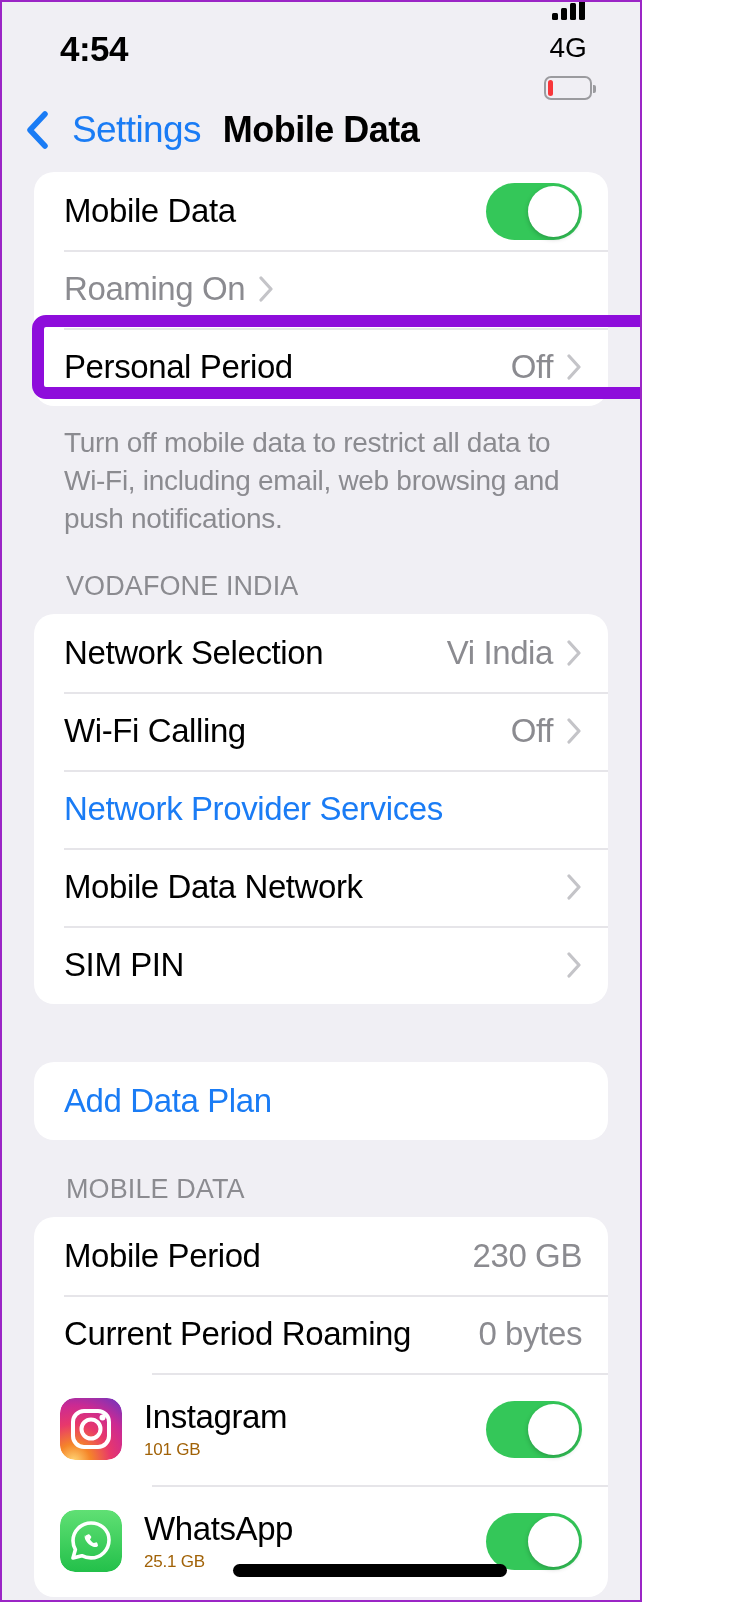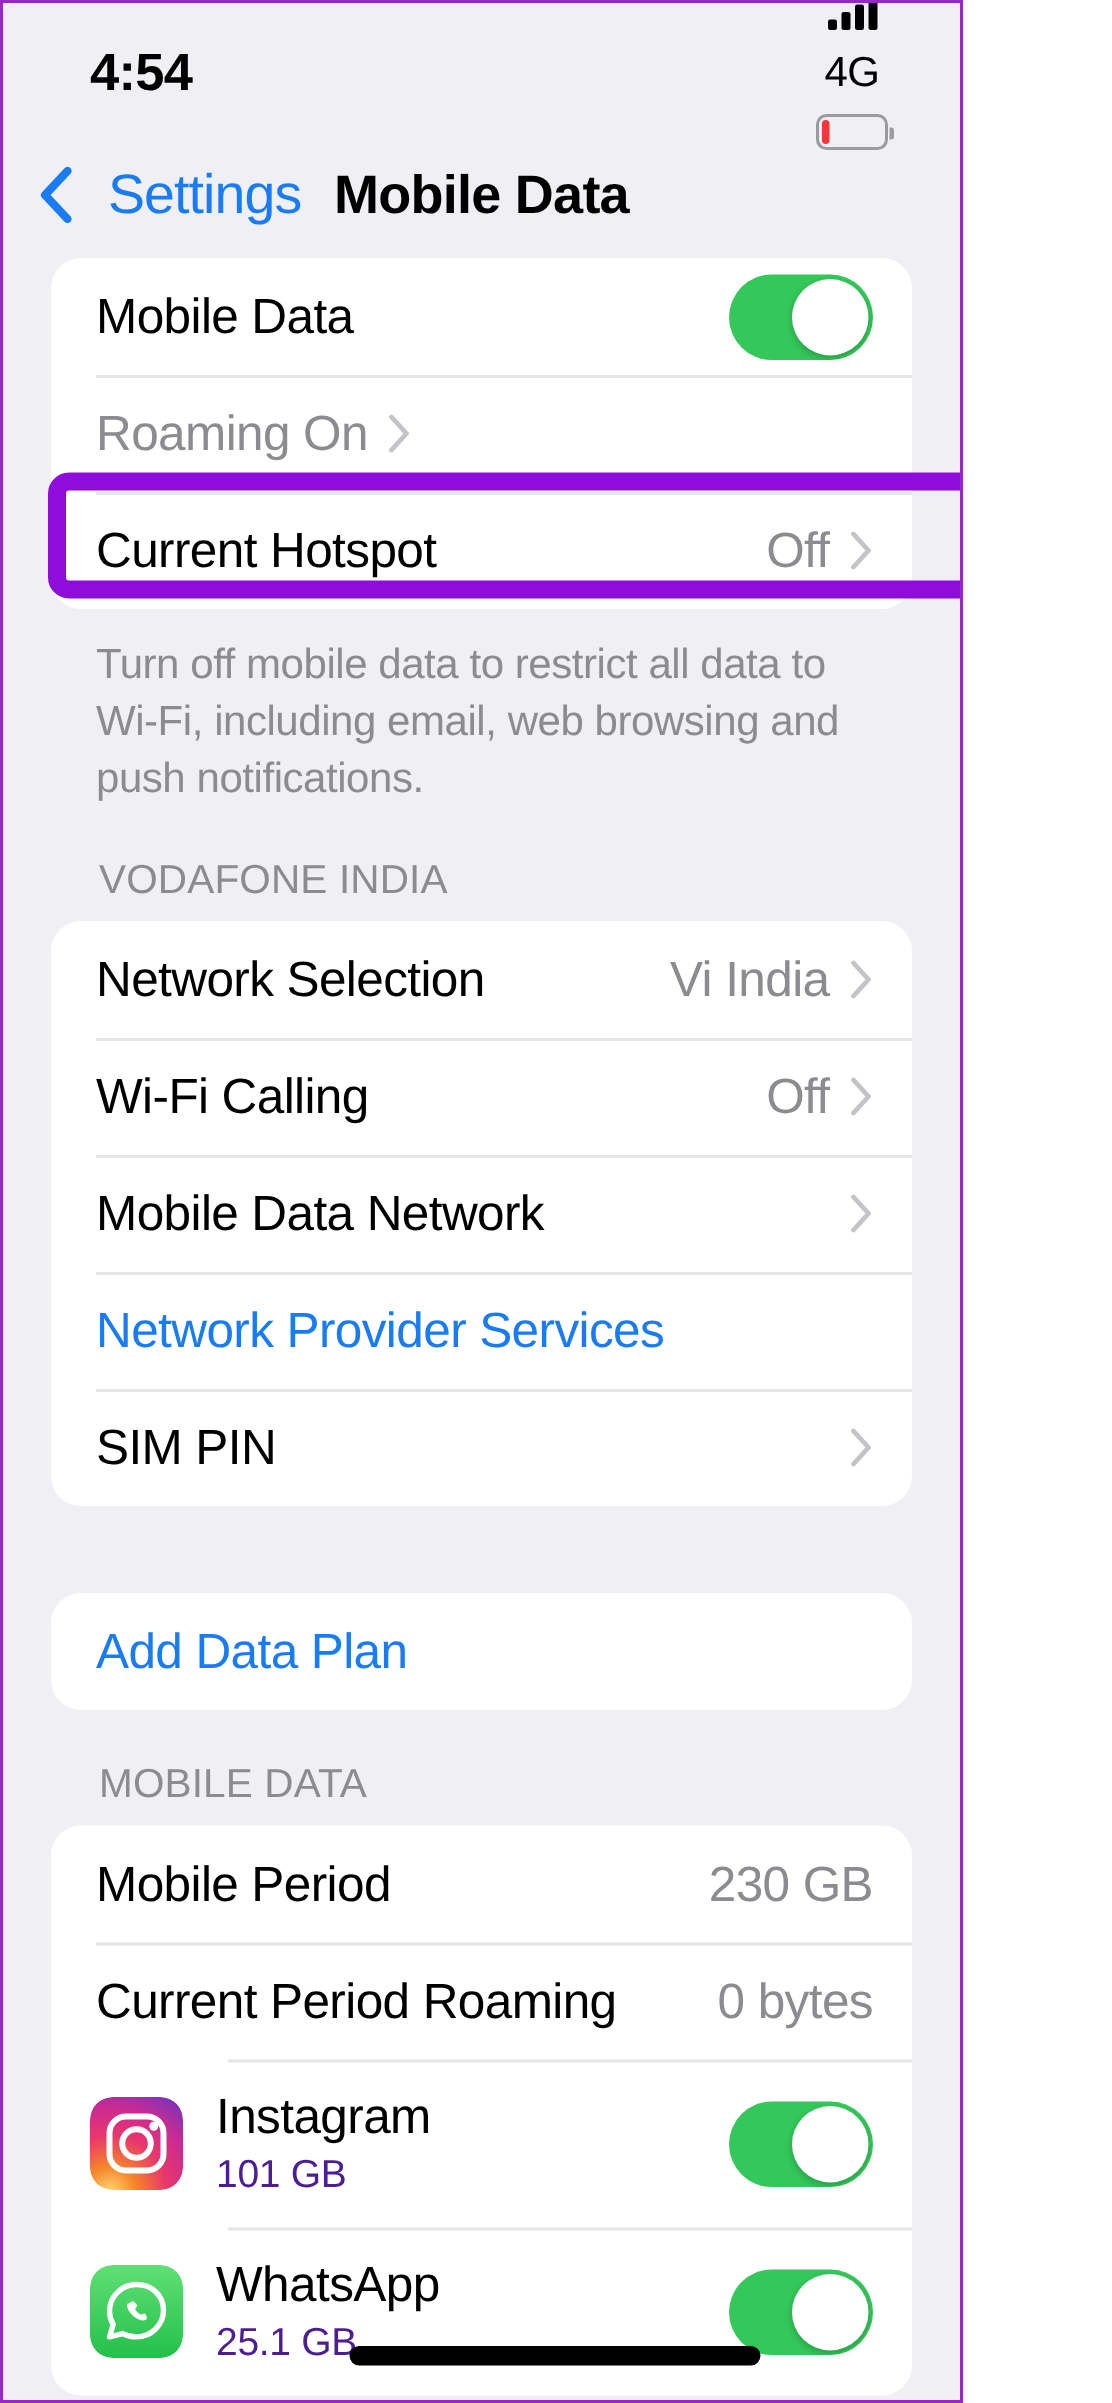--- a/index.html
+++ b/index.html
@@ -236,22 +236,22 @@
     overflow: hidden;
   }
   .app-texts { flex: 1; }
   .app-name {
     font-size: 33px;
     color: #000;
     letter-spacing: -0.4px;
     line-height: 1.12;
   }
   .app-size {
-    font-size: 26px;
-    color: #4c1d95;
+    font-size: 17px;
+    color: #a16207;
     letter-spacing: -0.2px;
     margin-top: 4px;
   }
 
   
   .highlight-box {
     position: absolute;
     left: 30px;
     top: 313px;
     width: 680px;
@@ -318,21 +318,21 @@
       </div>
 
       <div class="row">
         <span class="row-value">Roaming On</span>
         <svg class="chevron-right" viewBox="0 0 15 26">
           <polyline points="2,2 12,13 2,24" fill="none" stroke="#c4c4c8" stroke-width="3.2" stroke-linecap="round" stroke-linejoin="round"></polyline>
         </svg>
       </div>
 
       <div class="row">
-        <span class="row-label">Current Hotspot</span>
+        <span class="row-label">Personal Period</span>
         <span class="row-value">Off</span>
         <svg class="chevron-right" viewBox="0 0 15 26">
           <polyline points="2,2 12,13 2,24" fill="none" stroke="#c4c4c8" stroke-width="3.2" stroke-linecap="round" stroke-linejoin="round"></polyline>
         </svg>
       </div>
     </div>
 
     <div class="footer-note">Turn off mobile data to restrict all data to Wi-Fi, including email, web browsing and push notifications.</div>
 
     <div class="section-header">VODAFONE INDIA</div>
@@ -348,28 +348,28 @@
 
       <div class="row">
         <span class="row-label">Wi-Fi Calling</span>
         <span class="row-value">Off</span>
         <svg class="chevron-right" viewBox="0 0 15 26">
           <polyline points="2,2 12,13 2,24" fill="none" stroke="#c4c4c8" stroke-width="3.2" stroke-linecap="round" stroke-linejoin="round"></polyline>
         </svg>
       </div>
 
       <div class="row">
+        <span class="row-label link">Network Provider Services</span>
+      </div>
+
+      <div class="row">
         <span class="row-label">Mobile Data Network</span>
         <svg class="chevron-right" viewBox="0 0 15 26">
           <polyline points="2,2 12,13 2,24" fill="none" stroke="#c4c4c8" stroke-width="3.2" stroke-linecap="round" stroke-linejoin="round"></polyline>
         </svg>
-      </div>
-
-      <div class="row">
-        <span class="row-label link">Network Provider Services</span>
       </div>
 
       <div class="row">
         <span class="row-label">SIM PIN</span>
         <svg class="chevron-right" viewBox="0 0 15 26">
           <polyline points="2,2 12,13 2,24" fill="none" stroke="#c4c4c8" stroke-width="3.2" stroke-linecap="round" stroke-linejoin="round"></polyline>
         </svg>
       </div>
     </div>
 

